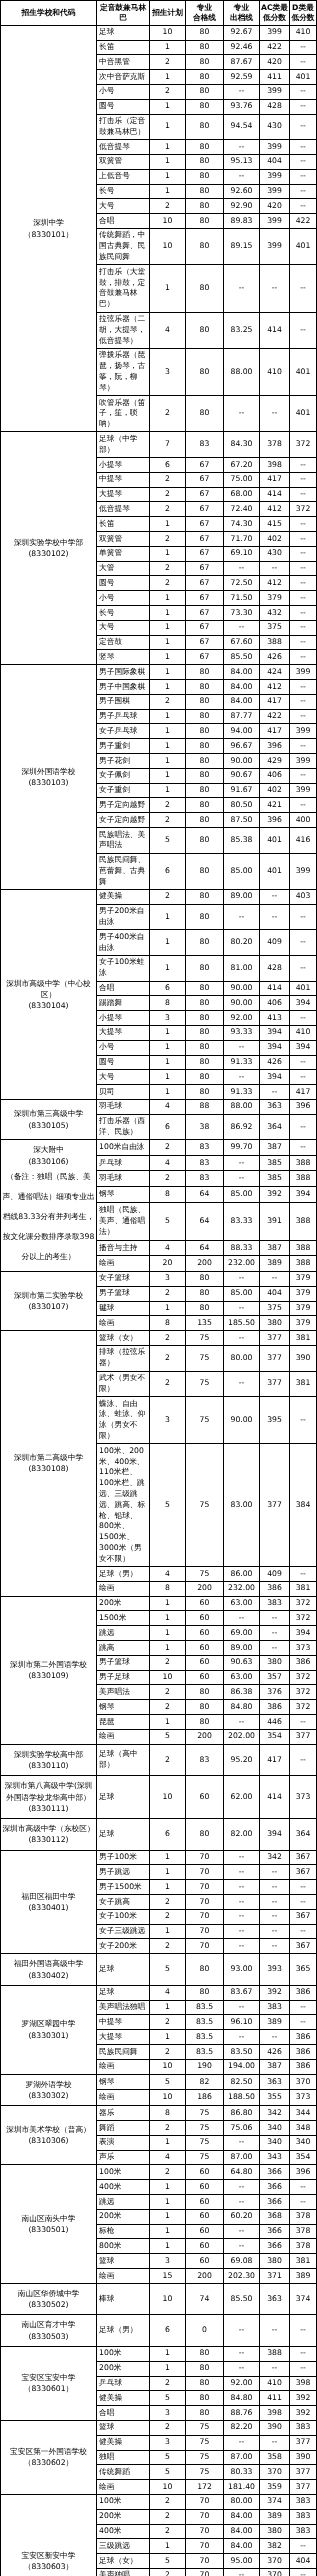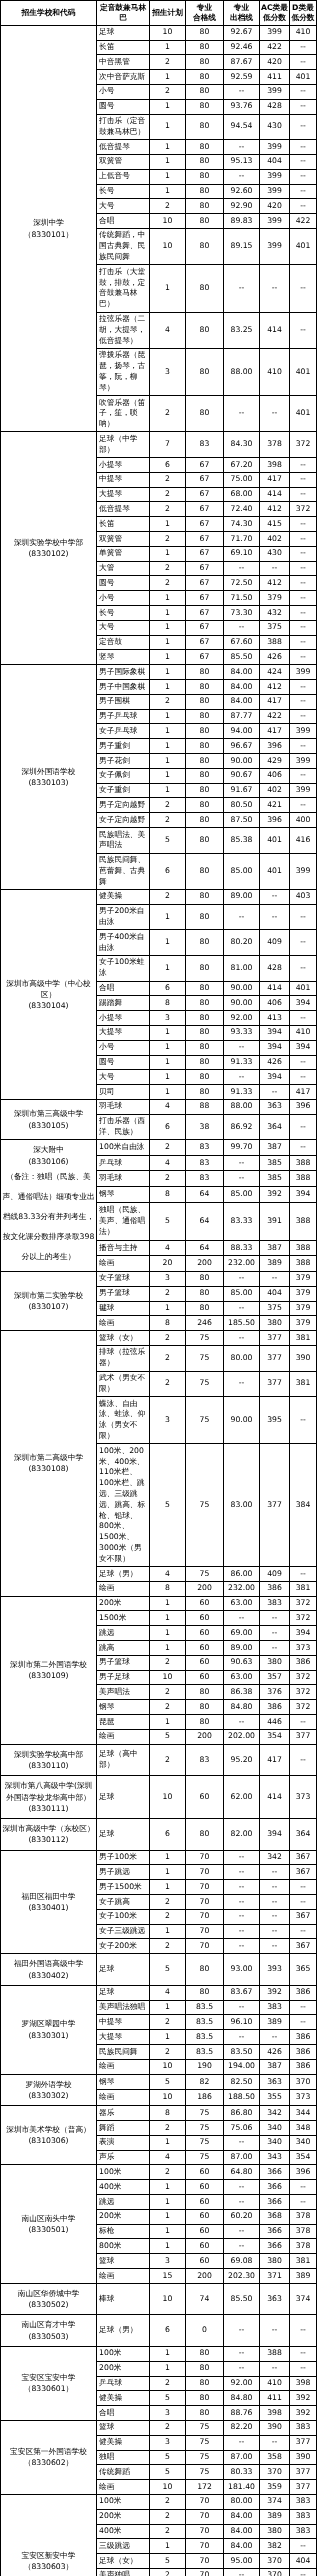--- a/index.html
+++ b/index.html
@@ -638,21 +638,21 @@
           <td class="major">毽球</td>
           <td class="num">1</td>
           <td class="num">80</td>
           <td class="num">--</td>
           <td class="num">375</td>
           <td class="num">379</td>
         </tr>
         <tr>
           <td class="major">绘画</td>
           <td class="num">8</td>
-          <td class="num">246</td>
+          <td class="num">135</td>
           <td class="num">185.50</td>
           <td class="num">380</td>
           <td class="num">379</td>
         </tr>
         <tr class="group-start">
           <td class="school" rowspan="7">
             <div>深圳市第二高级中学</div>
             <div class="code">(8330108)</div>
           </td>
           <td class="major">篮球（女）</td>

